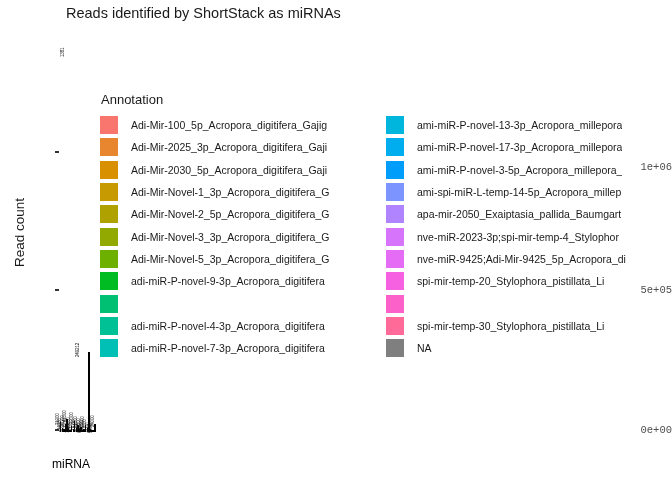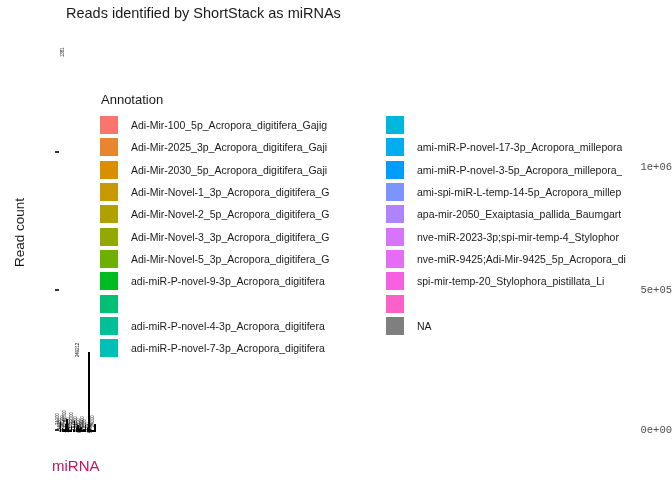--- a/index.html
+++ b/index.html
@@ -42,22 +42,22 @@
     width:110px;
     text-align:center;
     font-size:13.5px;
     color:#1a1a1a;
     transform:rotate(-90deg);
     transform-origin:center center;
   }
   .xaxis-title{
     position:absolute;
     left:52px; top:457px;
-    font-size:15px;
-    color:#be185d;
+    font-size:12px;
+    color:#000000;
   }
 
   
   #panel{
     position:absolute;
     left:60px; top:30px;
     width:36px; height:402px;
     background:#ffffff;
   }
   .bar{
@@ -221,20 +221,21 @@
           <span class="legend-text">adi-miR-P-novel-4-3p_Acropora_digitifera</span>
         </div>
         <div class="legend-row">
           <span class="legend-swatch" style="background: rgb(0, 191, 180);"></span>
           <span class="legend-text">adi-miR-P-novel-7-3p_Acropora_digitifera</span>
         </div>
       </div>
     <div class="legend-col c2" id="legend-col-2">
         <div class="legend-row">
           <span class="legend-swatch" style="background: rgb(0, 182, 221);"></span>
+          <span class="legend-text">ami-miR-P-novel-13-3p_Acropora_millepora</span>
         </div>
         <div class="legend-row">
           <span class="legend-swatch" style="background: rgb(0, 174, 240);"></span>
           <span class="legend-text">ami-miR-P-novel-17-3p_Acropora_millepora</span>
         </div>
         <div class="legend-row">
           <span class="legend-swatch" style="background: rgb(0, 158, 250);"></span>
           <span class="legend-text">ami-miR-P-novel-3-5p_Acropora_millepora_</span>
         </div>
         <div class="legend-row">
@@ -254,19 +255,23 @@
           <span class="legend-text">nve-miR-9425;Adi-Mir-9425_5p_Acropora_di</span>
         </div>
         <div class="legend-row">
           <span class="legend-swatch" style="background: rgb(245, 97, 225);"></span>
           <span class="legend-text">spi-mir-temp-20_Stylophora_pistillata_Li</span>
         </div>
         <div class="legend-row">
           <span class="legend-swatch" style="background: rgb(252, 97, 201);"></span>
         </div>
         <div class="legend-row">
+          <span class="legend-swatch" style="background: rgb(255, 106, 152);"></span>
+          <span class="legend-text">spi-mir-temp-30_Stylophora_pistillata_Li</span>
+        </div>
+        <div class="legend-row">
           <span class="legend-swatch" style="background: rgb(127, 127, 127);"></span>
           <span class="legend-text">NA</span>
         </div>
       </div>
   </div>
 
 </div>
 
 </body></html>

